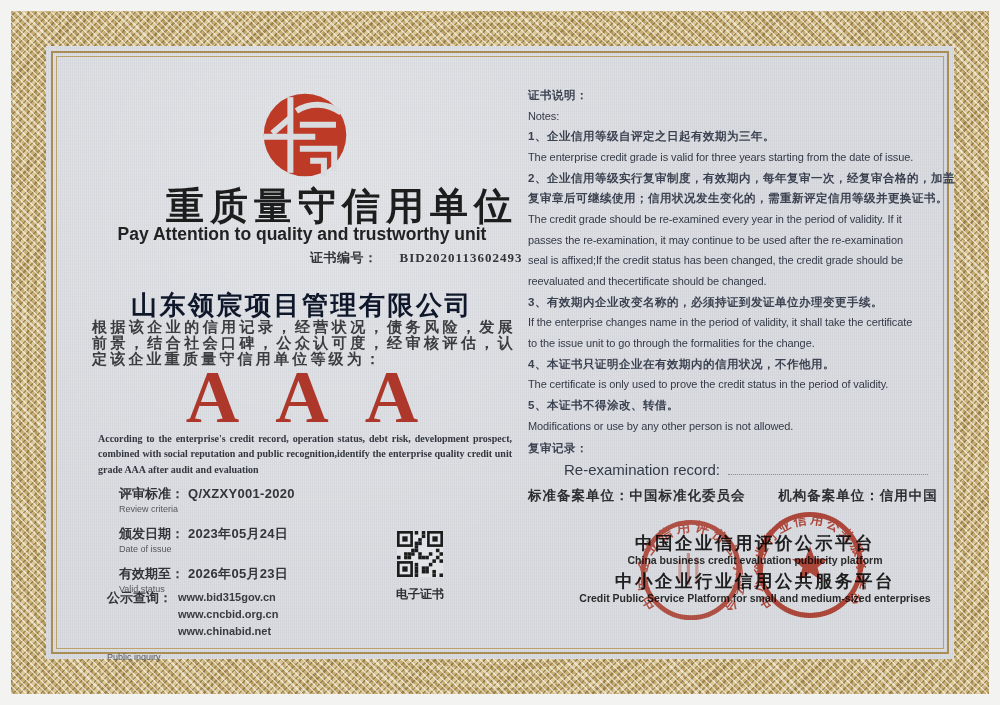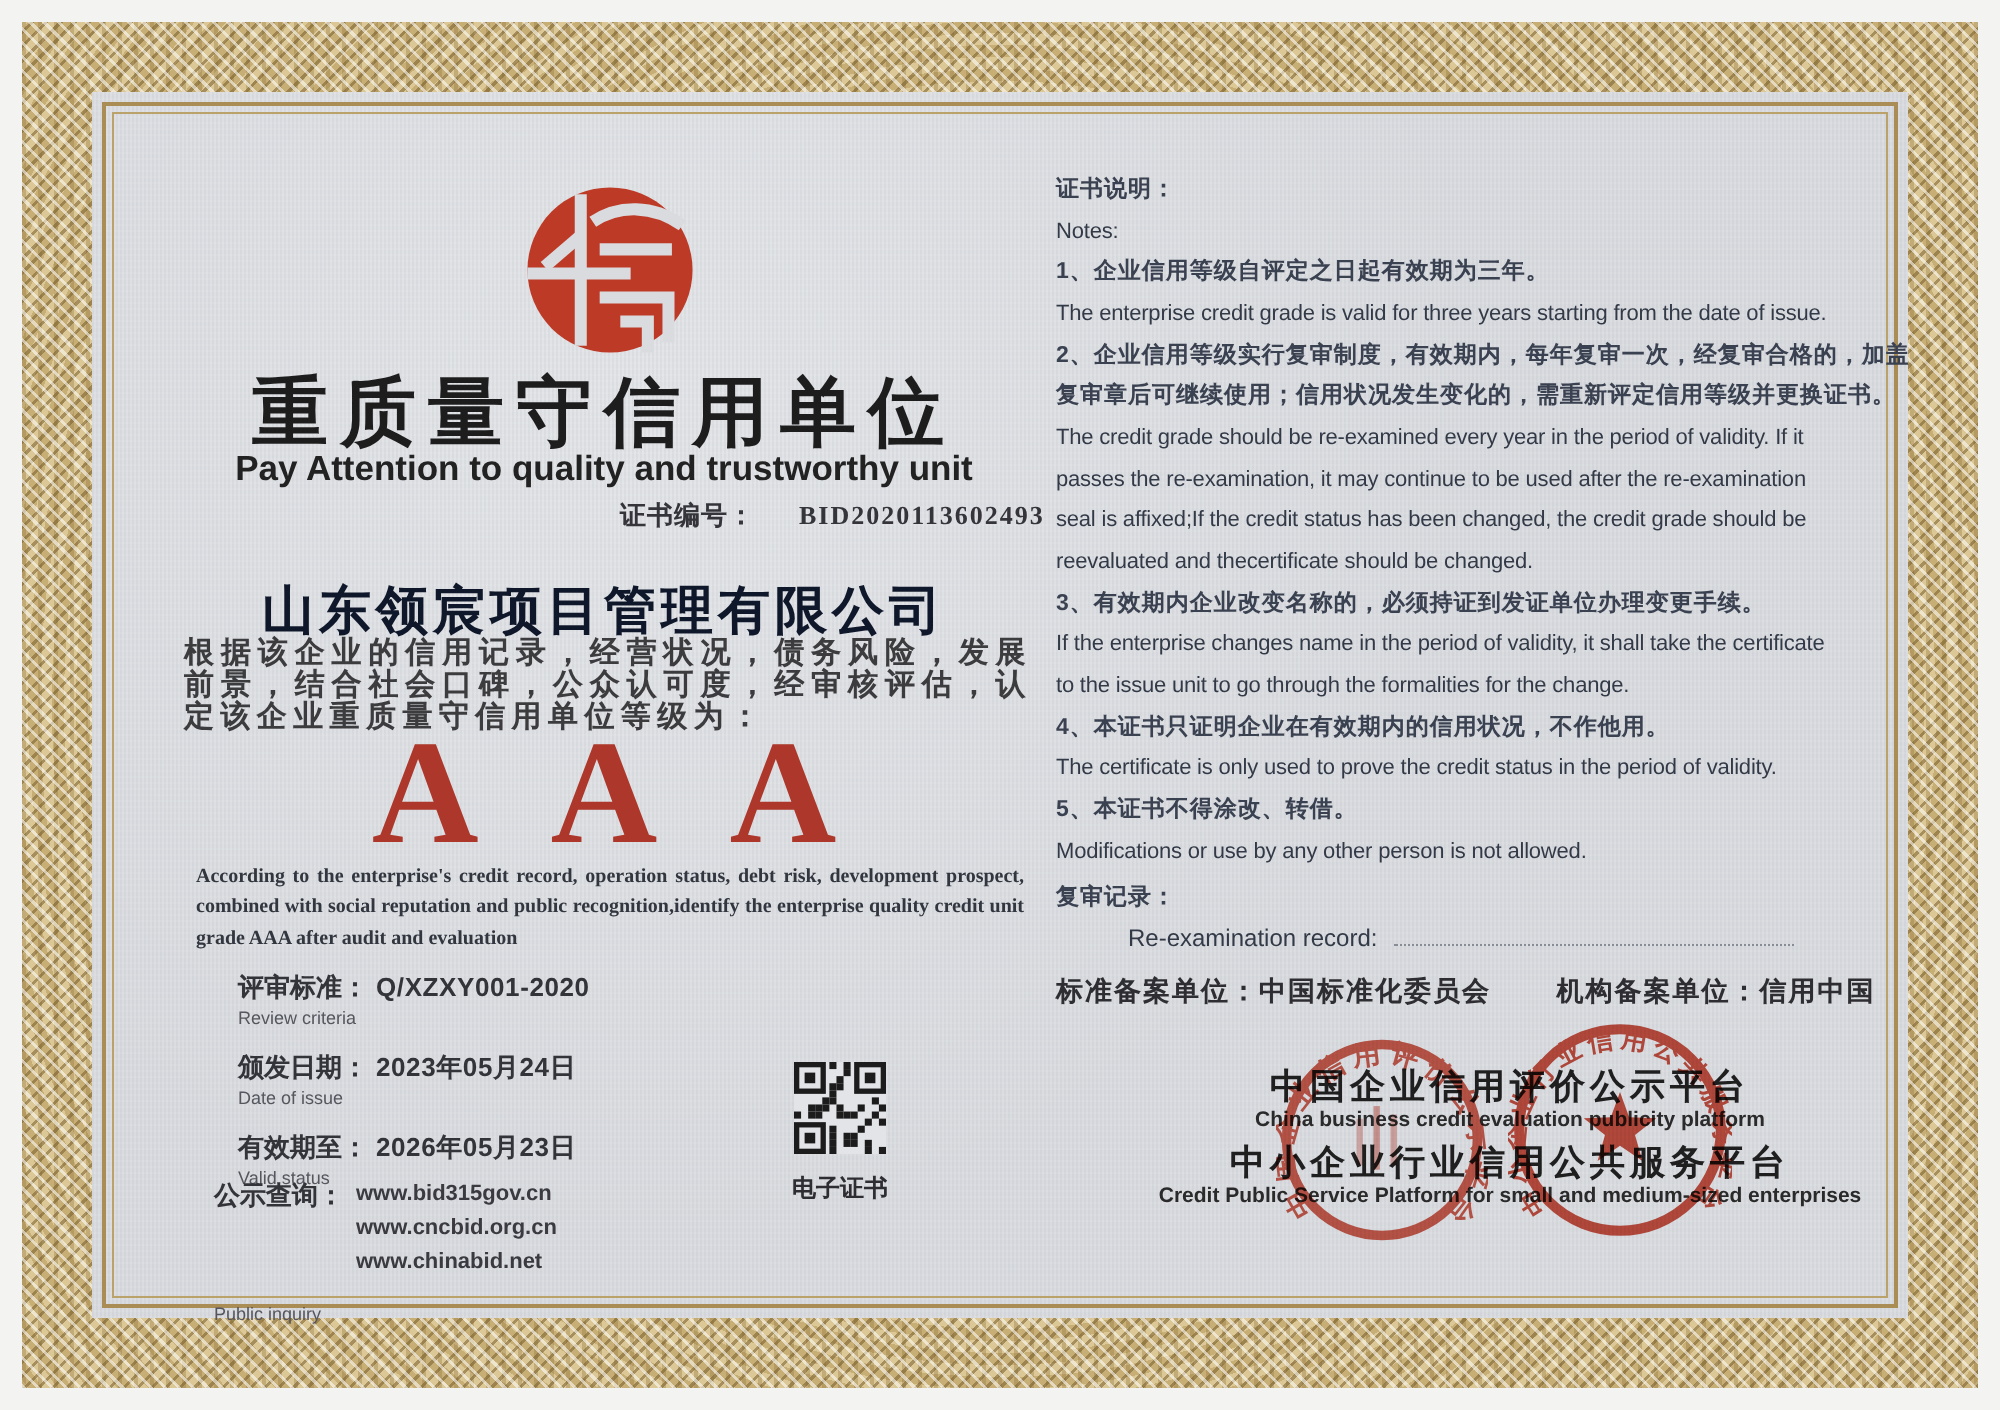--- a/index.html
+++ b/index.html
@@ -27,21 +27,21 @@
       repeating-linear-gradient(90deg, rgba(96,106,126,.06) 0 1px, rgba(96,106,126,0) 1px 2px),
       radial-gradient(circle at 30% 25%, rgba(255,255,255,.25), rgba(255,255,255,0) 55%);
   }
   .frame-a{position:absolute;inset:51px;border:2px solid #a98d55;}
   .frame-b{position:absolute;inset:56px;border:1px solid #bba26b;}
 
   .abs{position:absolute;}
 
   
   .logo{left:262px;top:92px;width:86px;height:86px;}
-  .title-zh{left:86px;top:181px;width:432px;text-align:center;
+  .title-zh{left:86px;top:181px;width:432px;text-align:right;
     font-size:38px;font-weight:bold;letter-spacing:6px;color:#1d1d1d;white-space:nowrap;}
   .title-en{left:86px;top:224px;width:432px;text-align:center;
     font-size:17.5px;font-weight:bold;color:#222;white-space:nowrap;}
   .certno{left:310px;top:249px;font-size:13px;font-weight:bold;color:#34343a;letter-spacing:.5px;white-space:nowrap;}
   .certno .num{font-family:"Liberation Serif", serif;margin-left:6px;letter-spacing:1px;padding-left:16px;}
   .company{left:86px;top:288px;width:432px;text-align:center;
     font-size:26px;font-weight:bold;letter-spacing:2.5px;color:#0f172a;white-space:nowrap;}
   .body-zh{left:92px;top:319px;width:424px;font-size:15px;font-weight:600;
     letter-spacing:3.2px;line-height:15.8px;color:#3c3c3e;text-align:justify;}
   .grade{left:86px;top:360px;width:432px;text-align:center;
@@ -62,21 +62,21 @@
   .isub{font-size:9px;color:#55565e;margin-top:12px;}
   .qr{left:397px;top:531px;width:46px;height:46px;}
   .eqr{left:381px;top:586px;width:78px;text-align:center;font-size:12px;font-weight:bold;color:#2e2e32;white-space:nowrap;}
 
   
   .notes{left:528px;top:85px;width:414px;}
   .nline{line-height:20.65px;white-space:nowrap;}
   .nline.zh{font-size:11.5px;font-weight:600;letter-spacing:.5px;color:#3a4150;}
   .nline.en{font-size:11px;letter-spacing:-.1px;color:#333a47;}
   .review-zh{left:528px;top:441px;font-size:11.5px;font-weight:600;letter-spacing:.5px;color:#3a4150;white-space:nowrap;}
-  .review-en{left:528px;top:461px;font-size:12px;color:#333a47;white-space:nowrap;padding-left:36px;}
+  .review-en{left:528px;top:461px;font-size:15px;color:#333a47;white-space:nowrap;padding-left:36px;}
   .dotline{display:inline-block;width:200px;border-bottom:1px dotted #878c96;margin-left:8px;height:11px;}
   .filing{left:528px;top:487px;font-size:13.5px;font-weight:bold;color:#2e2e32;letter-spacing:1px;white-space:nowrap;}
   .filing .org{margin-left:28px;text-align:right;}
   .platforms{left:560px;top:533px;width:390px;text-align:center;}
   .pf-zh{font-size:17.5px;font-weight:bold;color:#1f1f1f;letter-spacing:2.5px;white-space:nowrap;line-height:21px;}
   .pf-en{font-size:10.5px;font-weight:bold;color:#2a2a2a;white-space:nowrap;line-height:13px;margin-bottom:4px;}
   .stamp{mix-blend-mode:multiply;pointer-events:none;}
   .stamp1{left:638px;top:517px;width:106px;height:106px;opacity:.78;}
   .stamp2{left:754px;top:509px;width:112px;height:112px;opacity:.84;}
   .stamp text{font-weight:bold;}

